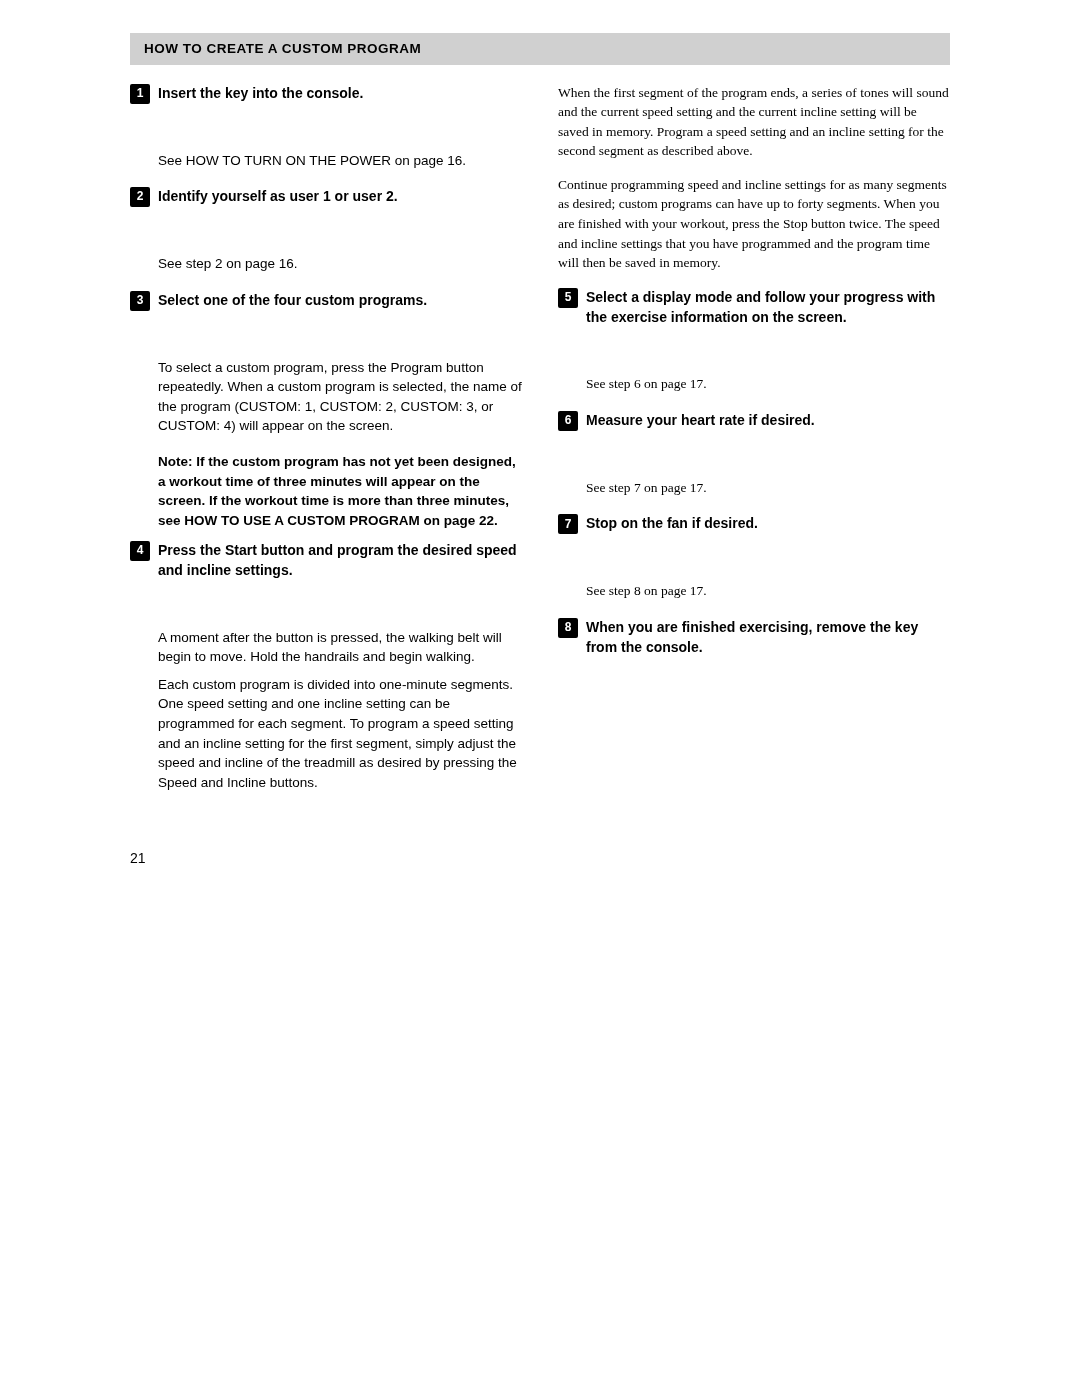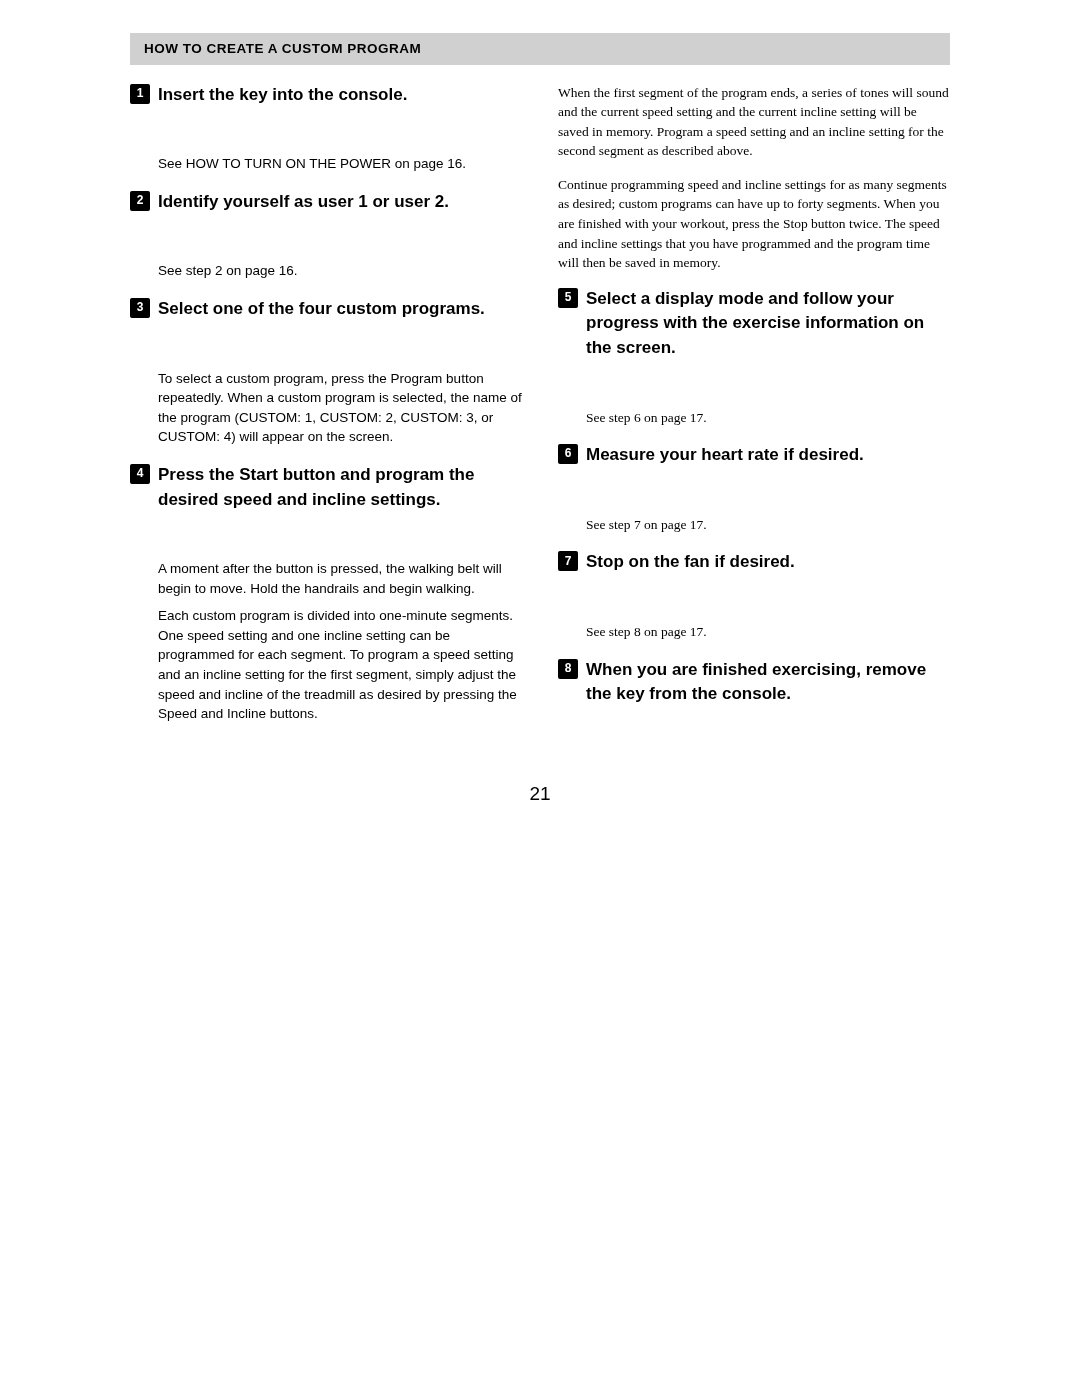--- a/index.html
+++ b/index.html
@@ -66,21 +66,21 @@
       font-size: 12px;
       font-weight: bold;
       border-radius: 2px;
       flex-shrink: 0;
       margin-right: 8px;
       margin-top: 1px;
     }
 
     .step-title {
       font-weight: bold;
-      font-size: 17px;
+      font-size: 14px;
     }
 
     .step-body {
       margin-left: 28px;
       margin-bottom: 16px;
       margin-top: 47px;
     }
 
     .step-body p {
       margin-bottom: 8px;
@@ -91,23 +91,22 @@
       margin-bottom: 8px;
       margin-left: 28px;
     }
 
     .right-column p {
       margin-bottom: 14px;
       font-family: Liberation Serif, serif;
     }
 
     .page-number {
-      text-align: center;
       margin-top: 40px;
-      font-size: 19px;
+      font-size: 14px;
     }
   </style>
 </head>
 <body>
 
 <div class="page">
 
   <div class="section-header">
     <span>HOW TO CREATE A CUSTOM PROGRAM</span>
   </div>
@@ -133,20 +132,23 @@
       </div>
 
       <div class="step">
         <span class="step-number">3</span>
         <span class="step-title">Select one of the four custom programs.</span>
       </div>
       <div class="step-body">
         <p>To select a custom program, press the Program button repeatedly. When a custom program is selected, the name of the program (CUSTOM: 1, CUSTOM: 2, CUSTOM: 3, or CUSTOM: 4) will appear on the screen.</p>
       </div>
 
+      <div class="note-bold">
+        <span>Note: If the custom program has not yet been designed, a workout time of three minutes will appear on the screen. If the workout time is more than three minutes, see HOW TO USE A CUSTOM PROGRAM on page 22.</span>
+      </div>
 
       <div class="step" style="margin-top:10px;">
         <span class="step-number">4</span>
         <span class="step-title">Press the Start button and program the desired speed and incline settings.</span>
       </div>
       <div class="step-body">
         <p>A moment after the button is pressed, the walking belt will begin to move. Hold the handrails and begin walking.</p>
         <p>Each custom program is divided into one-minute segments. One speed setting and one incline setting can be programmed for each segment. To program a speed setting and an incline setting for the first segment, simply adjust the speed and incline of the treadmill as desired by pressing the Speed and Incline buttons.</p>
       </div>
 

